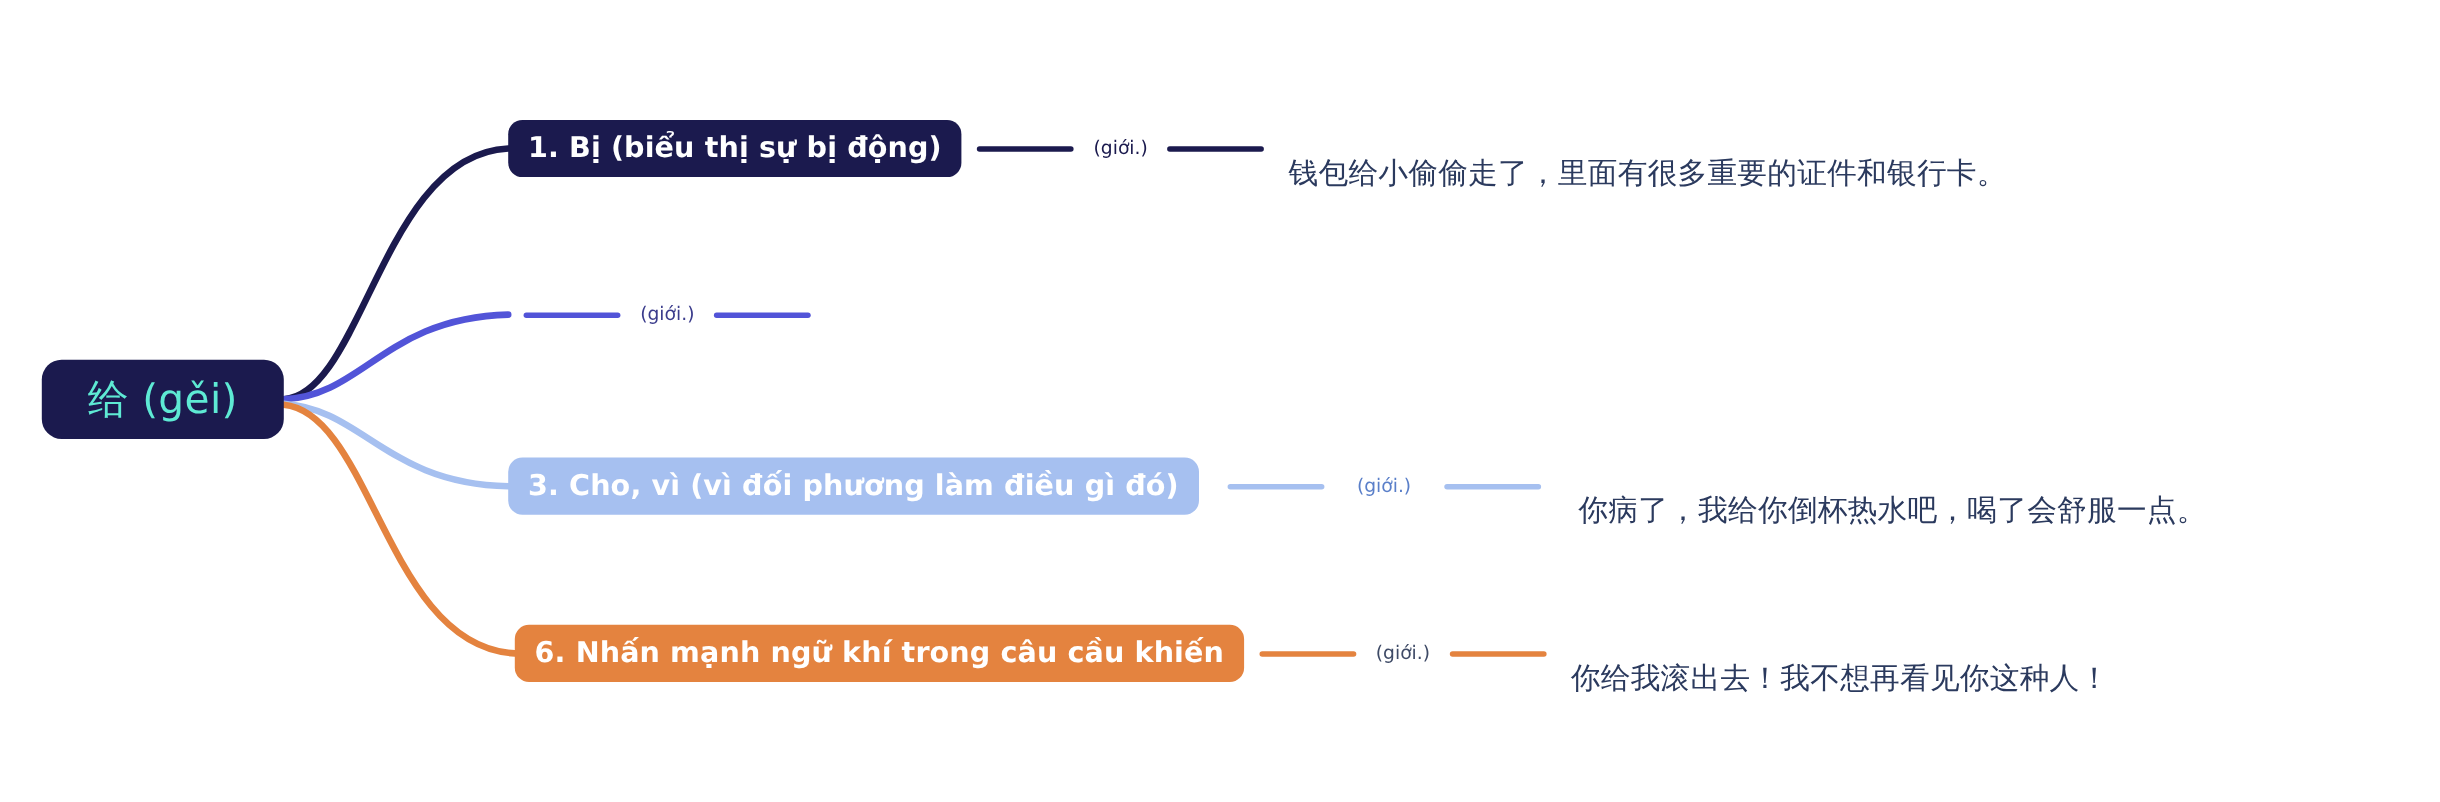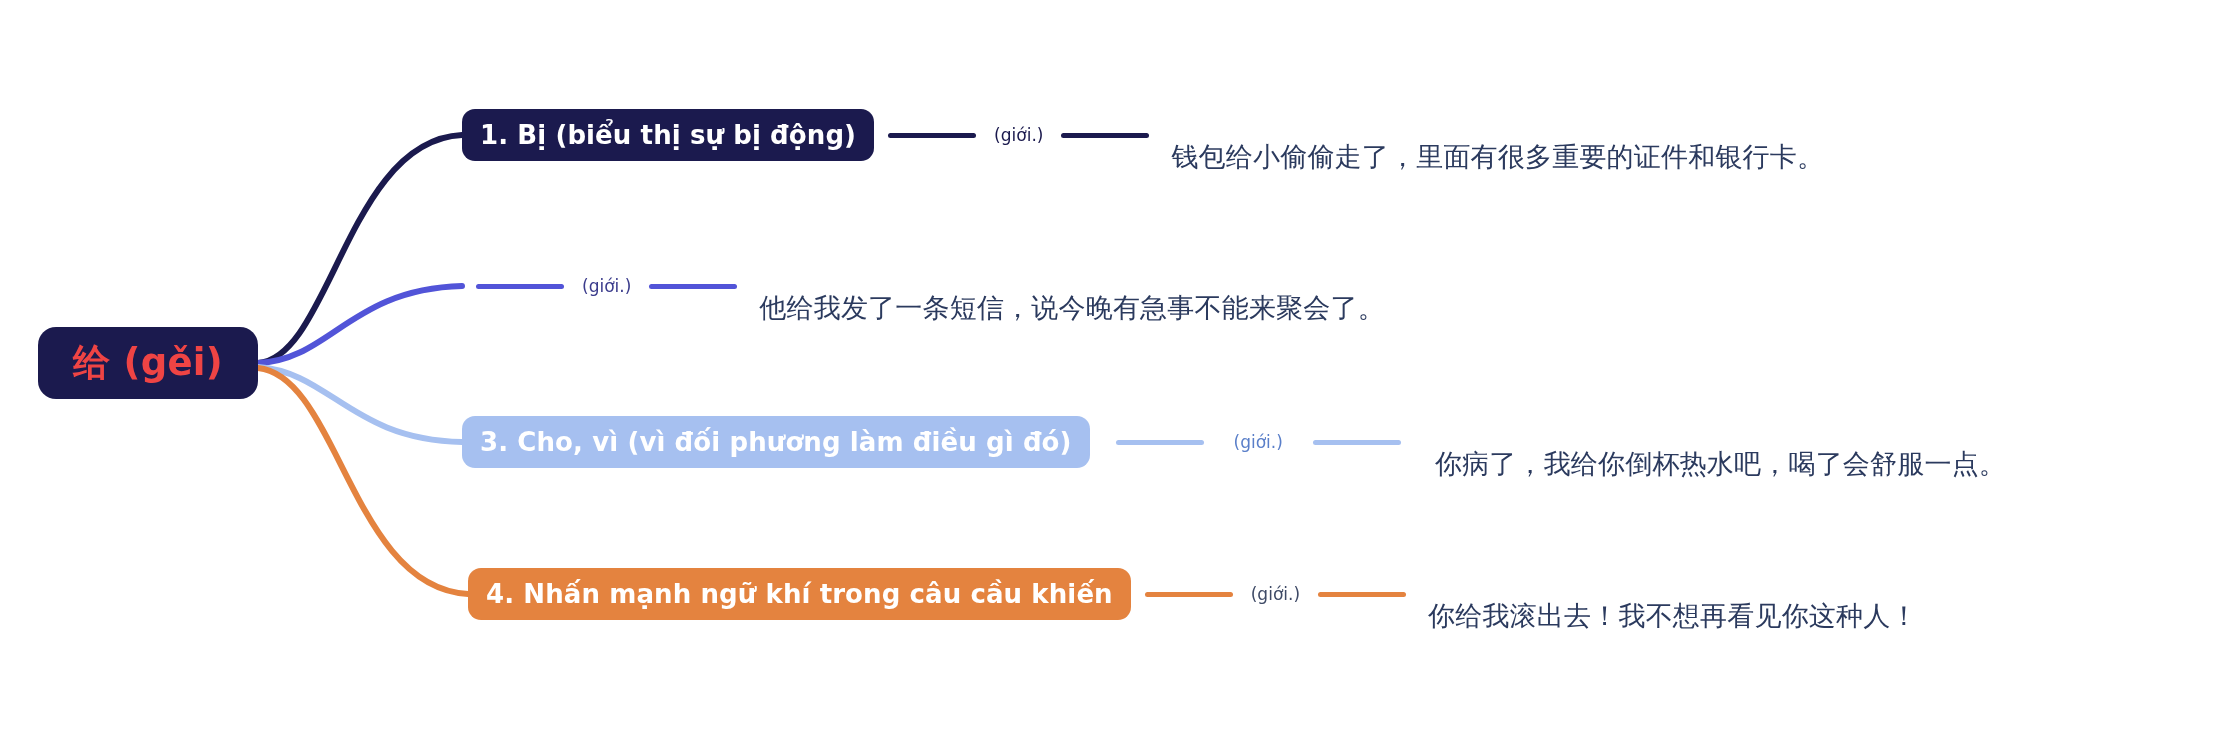--- a/index.html
+++ b/index.html
@@ -40,23 +40,23 @@
     width: 220px;
     height: 72px;
     border-radius: 18px;
     display: flex;
     align-items: center;
     justify-content: center;
     box-sizing: border-box;
     padding: 0 14px;
   }
   .root-label {
-    color: #ef4444;
+    color: #5eead4;
     font-size: 37px;
-    font-weight: 700;
+    font-weight: 400;
     white-space: nowrap;
     letter-spacing: 0.3px;
   }
 
   
   .row {
     position: absolute;
     left: 0;
     height: 60px;
     display: flex;
@@ -129,36 +129,35 @@
     <div class="connector seg-a" style="background:#1b1a4e;"></div>
     <span class="pos-label" style="color:#1b1a4e;">(giới.)</span>
     <div class="connector seg-b" style="background:#1b1a4e;"></div>
     <span class="example">钱包给小偷偷走了，里面有很多重要的证件和银行卡。</span>
   </div>
 
   <div class="row" style="top:256px; left:462px;">
     <div class="connector seg-a" style="background:#5254d8;"></div>
     <span class="pos-label" style="color:#3b3c8c;">(giới.)</span>
     <div class="connector seg-b" style="background:#5254d8;"></div>
-    <span class="example">他给我发了一条短信，说今晚有急事不能来聚会了。</span>
   </div>
 
   <div class="row" style="top:412px; left:462px;gap:12px;">
     <div class="branch-node" style="background:#a6c0f0;">
       <span class="branch-label">3. Cho, vì (vì đối phương làm điều gì đó)</span>
     </div>
     <div class="connector seg-a" style="background:#a6c0f0;"></div>
     <span class="pos-label" style="color:#5a7fc9;">(giới.)</span>
     <div class="connector seg-b" style="background:#a6c0f0;"></div>
     <span class="example">你病了，我给你倒杯热水吧，喝了会舒服一点。</span>
   </div>
 
   <div class="row" style="top:564px; left:468px;">
     <div class="branch-node" style="background:#e4833f;">
-      <span class="branch-label">4. Nhấn mạnh ngữ khí trong câu cầu khiến</span>
+      <span class="branch-label">6. Nhấn mạnh ngữ khí trong câu cầu khiến</span>
     </div>
     <div class="connector seg-a" style="background:#e4833f;"></div>
     <span class="pos-label" style="color:#3e4a66;">(giới.)</span>
     <div class="connector seg-b" style="background:#e4833f;"></div>
     <span class="example">你给我滚出去！我不想再看见你这种人！</span>
   </div>
 
 </div>
 
 </body></html>

